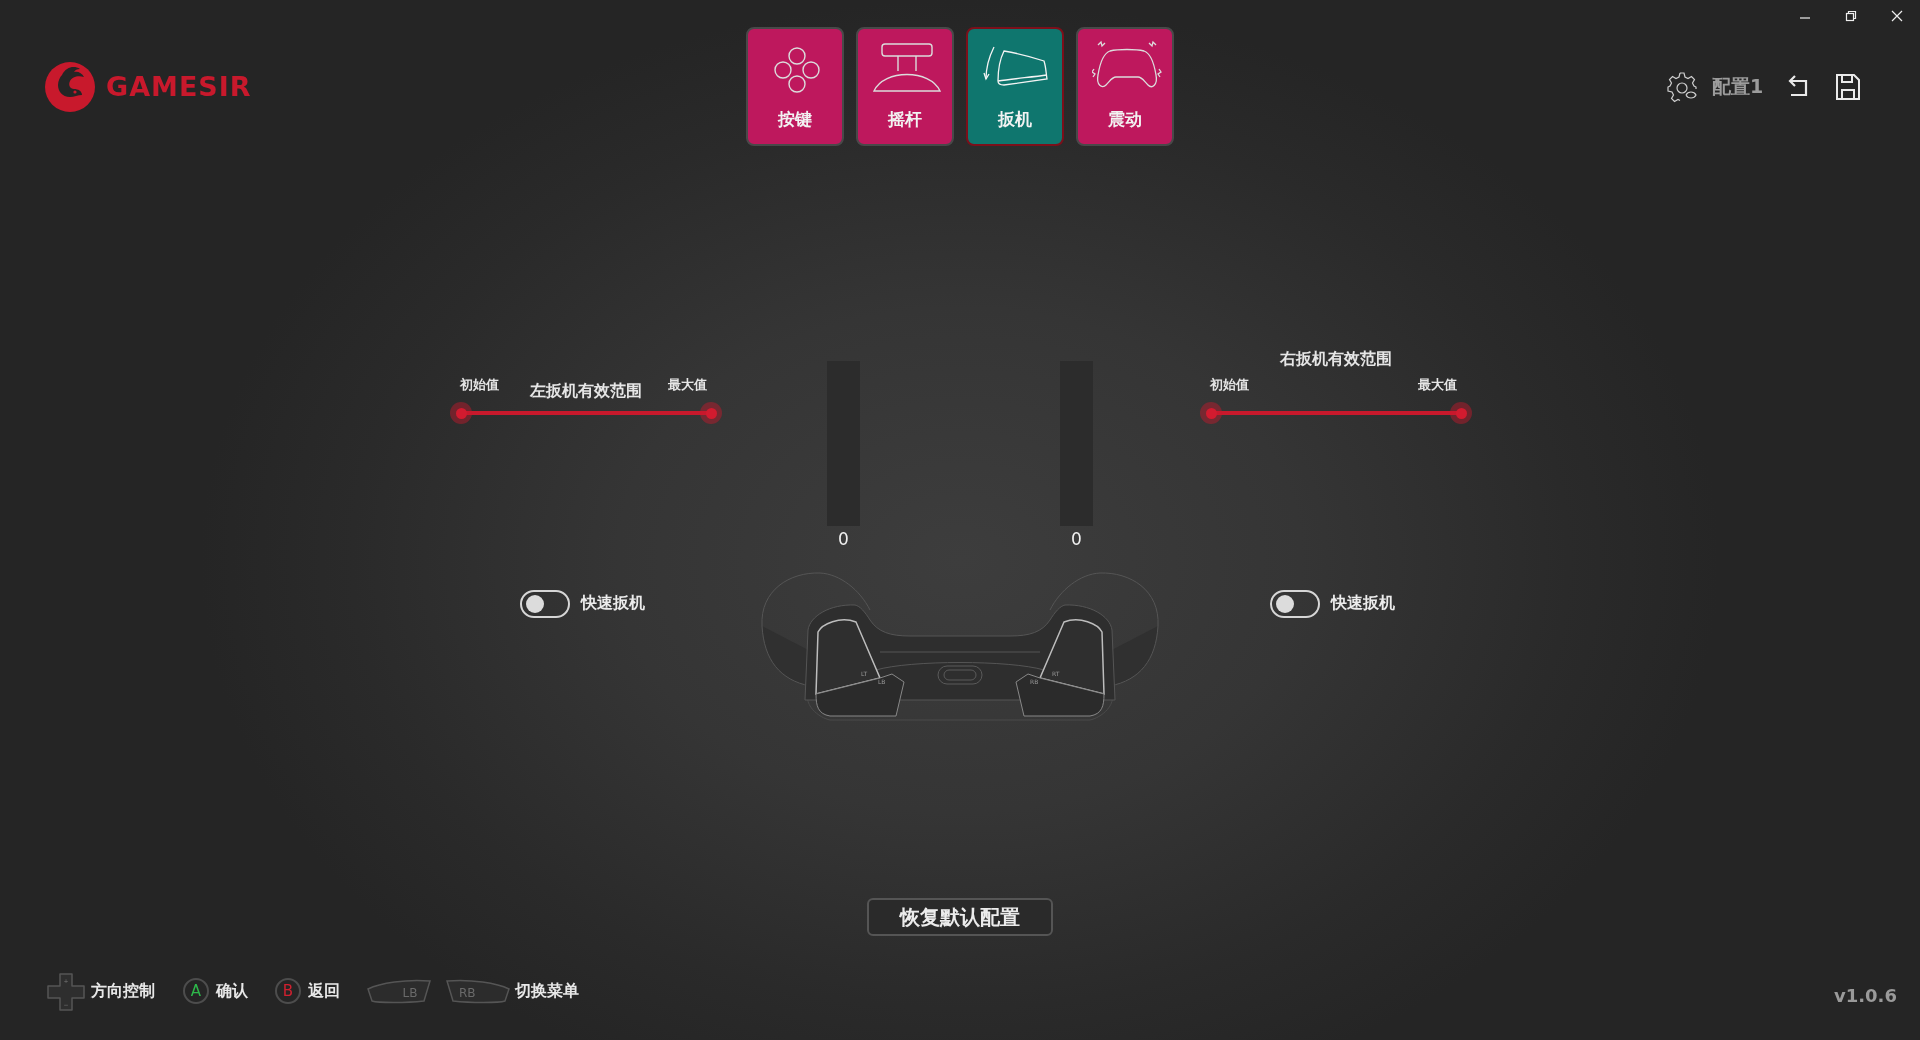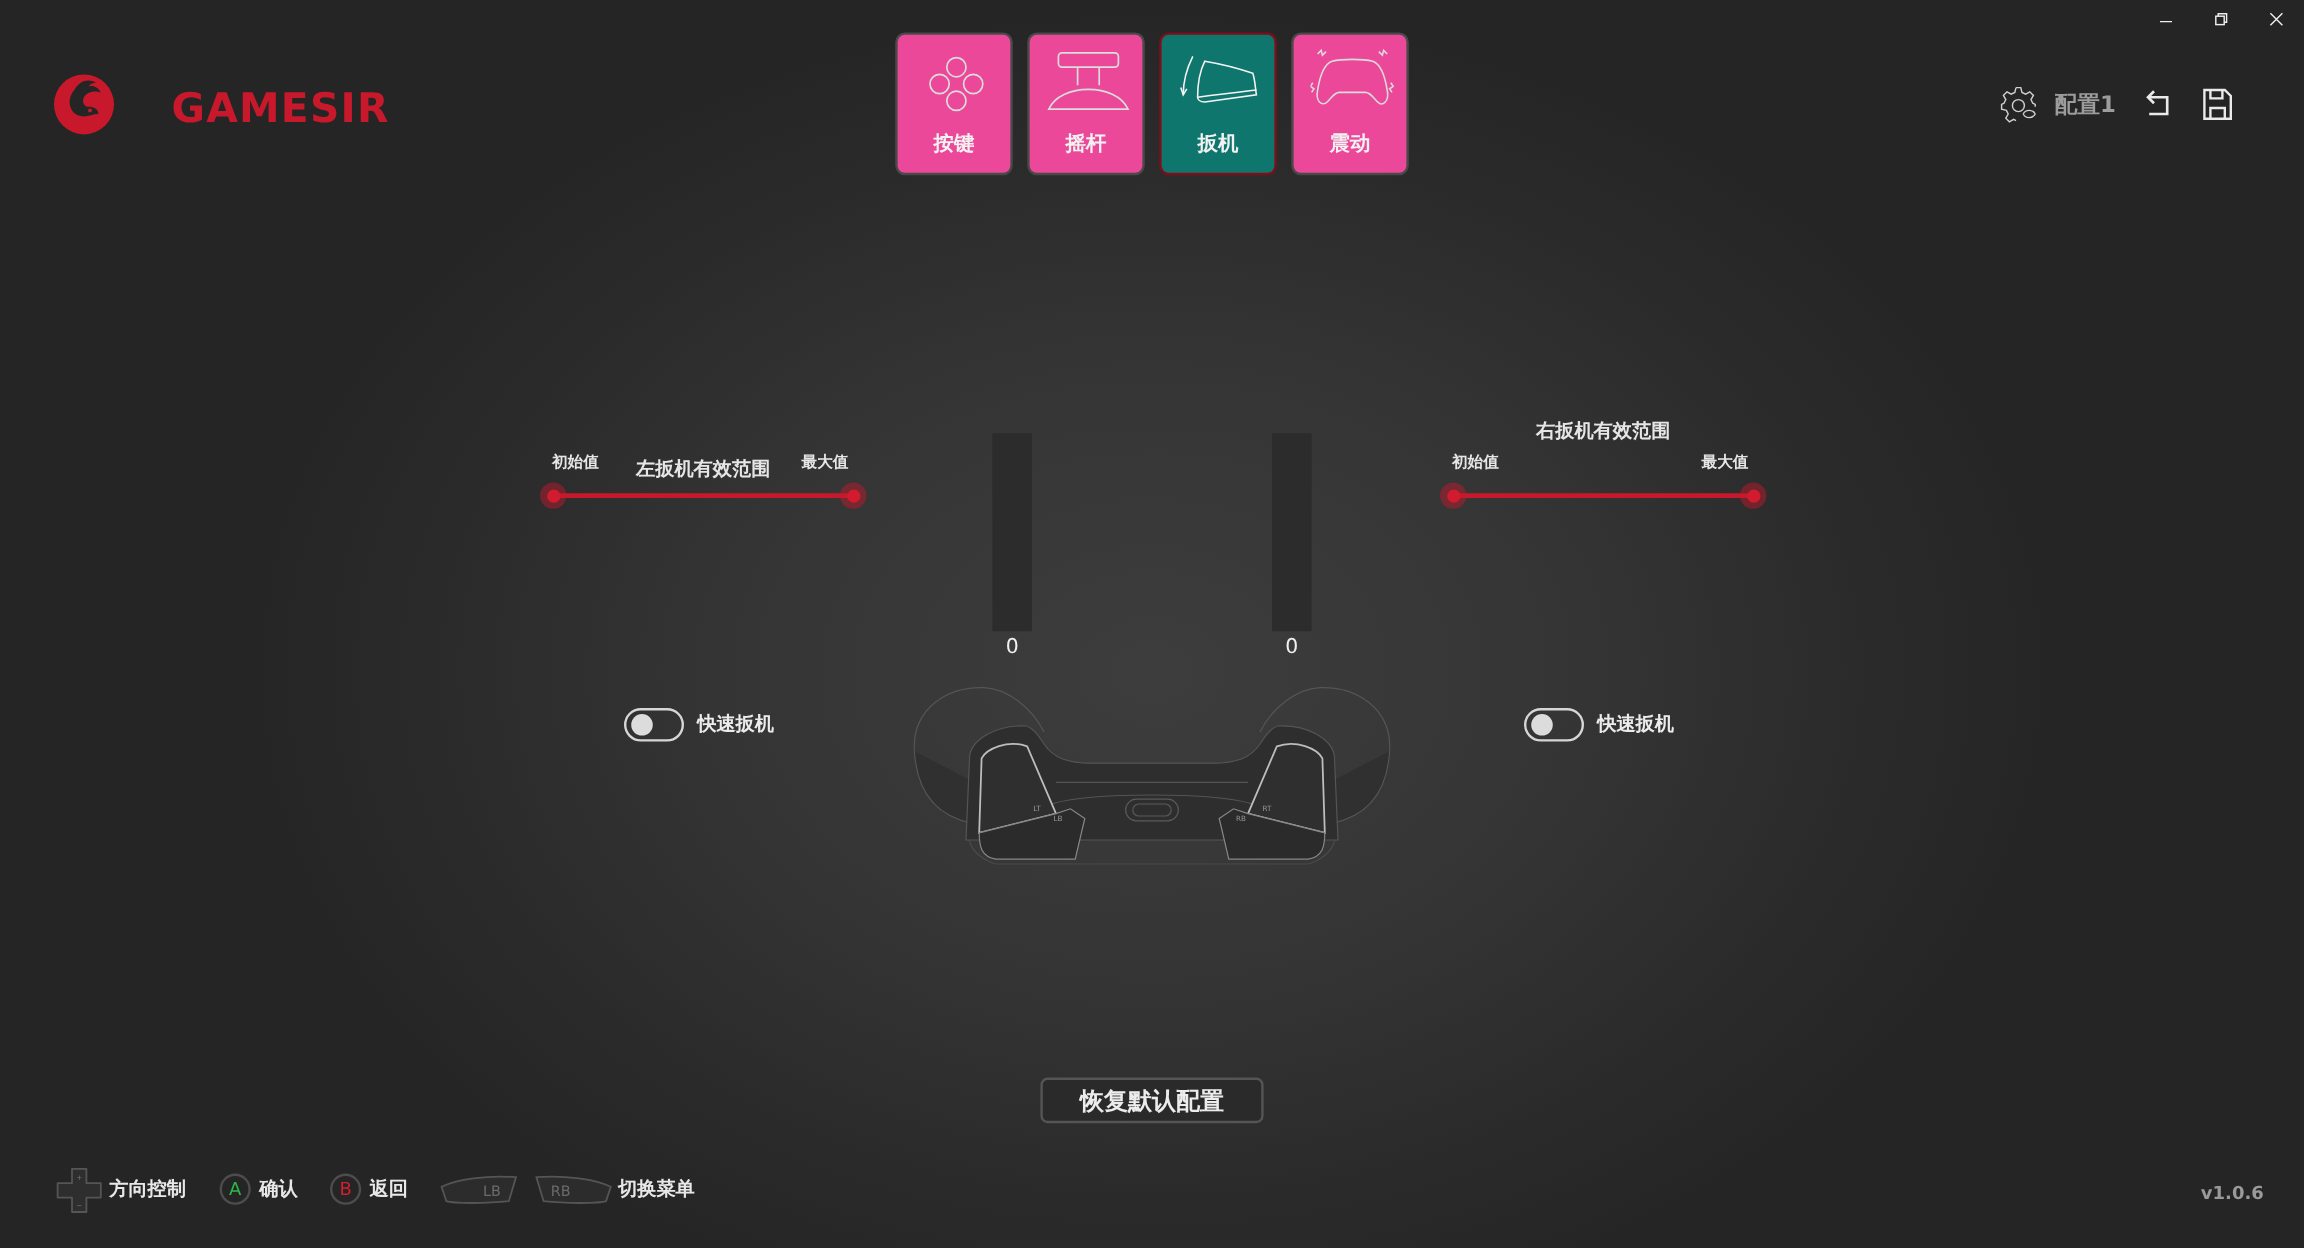--- a/index.html
+++ b/index.html
@@ -6,23 +6,23 @@
   body {
     width:1920px; height:1040px; overflow:hidden; position:relative;
     background: radial-gradient(ellipse 760px 560px at 960px 560px, #3d3d3d 0%, #353535 45%, #2a2a2a 80%, #252525 100%);
     font-family: "DejaVu Sans", "Liberation Sans", sans-serif;
     color:#eaeaea;
   }
   .abs { position:absolute; }
   
   .winbtn { position:absolute; top:4px; width:46px; height:24px; display:flex; align-items:center; justify-content:center; cursor:pointer; }
   
-  .logo-text { position:absolute; left:106px; top:71px; font-family:"DejaVu Sans", sans-serif; font-weight:bold; font-size:34px; color:#c8192c; letter-spacing:1px;margin-left:37px; }
-  
-  .tab { position:absolute; top:27px; width:98px; height:119px; box-sizing:border-box; border:2px solid #494949; border-radius:8px; background:#ec4899; cursor:pointer; }
+  .logo-text { position:absolute; left:106px; top:71px; font-family:"DejaVu Sans", sans-serif; font-weight:bold; font-size:27px; color:#c8192c; letter-spacing:1px; }
+  
+  .tab { position:absolute; top:27px; width:98px; height:119px; box-sizing:border-box; border:2px solid #494949; border-radius:8px; background:#be185d; cursor:pointer; }
   .tab.active { background:#0f766e; border-color:#7c0f1a; }
   .tab svg { position:absolute; left:14px; top:10px; }
   .tab .tab-label { position:absolute; left:0; right:0; top:79px; text-align:center; font-size:17px; font-weight:bold; color:#f2f2f2; }
   
   .profile-name { position:absolute; left:1712px; top:74px; font-size:19px; font-weight:bold; color:#9c9c9c; }
   
   .range-title { position:absolute; font-size:16px; font-weight:bold; color:#e6e6e6; width:300px; text-align:center; }
   .range-lbl { position:absolute; font-size:13px; font-weight:bold; color:#e6e6e6; }
   .track { position:absolute; height:4px; background:#c8192c; border-radius:2px; }
   .knob { position:absolute; width:22px; height:22px; border-radius:50%; background:rgba(200,25,44,0.45); display:flex; align-items:center; justify-content:center; cursor:pointer; }
@@ -32,21 +32,21 @@
   .bar-val { position:absolute; top:529px; width:33px; text-align:center; font-size:17px; color:#f0f0f0; }
   
   .toggle { position:absolute; width:50px; height:28px; box-sizing:border-box; border:2px solid #d6d6d6; border-radius:14px; cursor:pointer; }
   .toggle::after { content:""; position:absolute; left:4px; top:3px; width:18px; height:18px; border-radius:50%; background:#dcdcdc; }
   .toggle-lbl { position:absolute; font-size:16px; font-weight:bold; color:#ececec; }
   
   .reset-btn { position:absolute; left:867px; top:898px; width:186px; height:38px; box-sizing:border-box; border:2px solid #555; border-radius:6px; background:#2a2a2a; color:#ececec; font-size:20px; font-weight:bold; display:flex; align-items:center; justify-content:center; cursor:pointer; }
   
   .hint { position:absolute; top:981px; font-size:16px; font-weight:bold; color:#e8e8e8; }
   .circle-key { position:absolute; top:978px; width:26px; height:26px; box-sizing:border-box; border:2px solid #4d4d4d; border-radius:50%; display:flex; align-items:center; justify-content:center; font-size:15px; }
-  .version { position:absolute; left:1834px; top:985px; font-size:15px; font-weight:bold; color:#9a9a9a; }
+  .version { position:absolute; left:1834px; top:985px; font-size:18px; font-weight:bold; color:#9a9a9a; }
 </style>
 </head>
 <body>
 
 <div class="winbtn" style="left:1782px;">
   <svg width="14" height="14">
       <line x1="2" y1="9" x2="12" y2="9" stroke="#eee" stroke-width="1.2"></line>
     </svg>
 </div>
 <div class="winbtn" style="left:1828px;">

